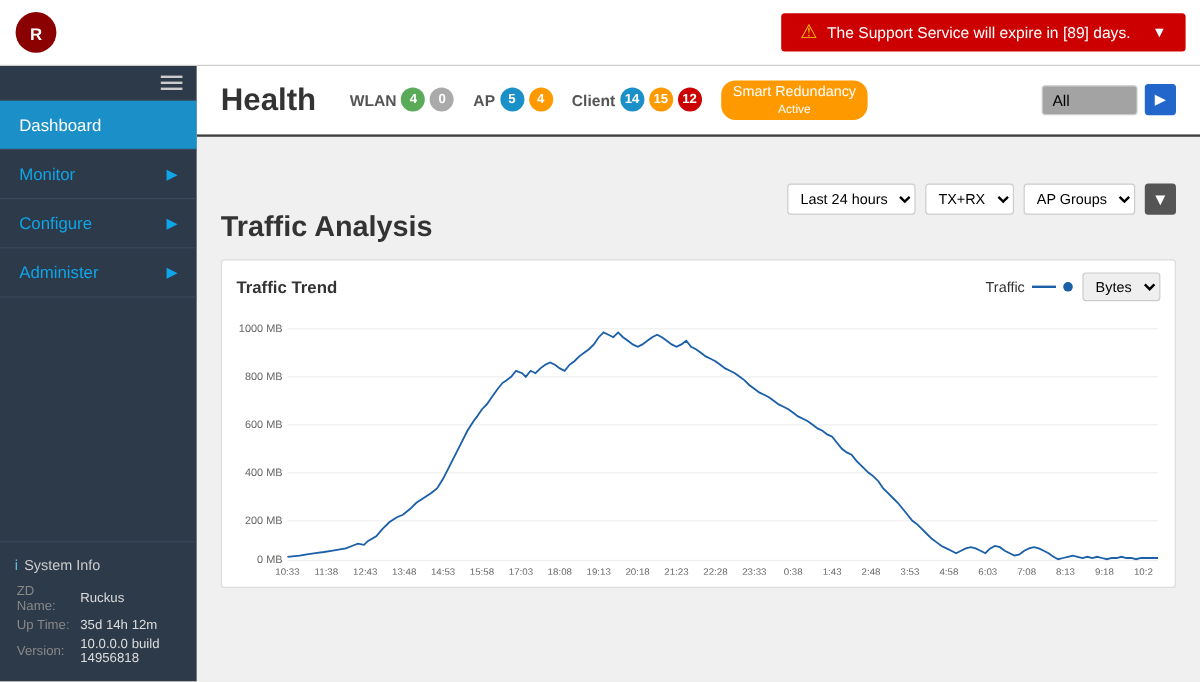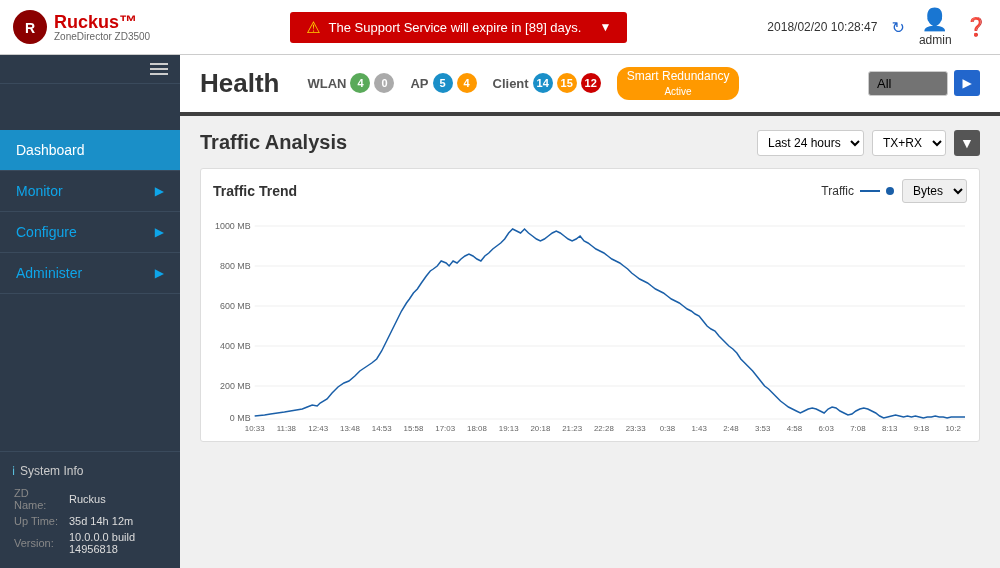--- a/index.html
+++ b/index.html
@@ -71,27 +71,26 @@
     .help-icon { font-size: 18px; color: #2266cc; cursor: pointer; }
 
     
     .main-layout {
       display: flex;
       height: calc(568px - 55px);
     }
 
     
     .sidebar {
-      width: 180px;
+      width: 164px;
       background: #2d3a4a;
       display: flex;
       flex-direction: column;
       color: #fff;
       flex-shrink: 0;
-      gap: 46px;
     }
     .sidebar-hamburger {
       padding: 8px 12px;
       display: flex;
       justify-content: flex-end;
       border-bottom: 1px solid #3a4a5c;
     }
     .hamburger-lines { display: flex; flex-direction: column; gap: 3px; cursor: pointer; }
     .hamburger-lines span { width: 18px; height: 2px; background: #ccc; display: block; }
 
@@ -133,21 +132,21 @@
       padding: 0;
     }
 
     
     .health-section {
       background: #fff;
       padding: 12px 20px;
       display: flex;
       align-items: center;
       gap: 20px;
-      border-bottom: 4px solid #404040;
+      border-bottom: 2px solid #404040;
       flex-wrap: wrap;
     }
     .health-title {
       font-size: 26px;
       font-weight: bold;
       color: #333;
       margin-right: 8px;
     }
     .health-stats {
       display: flex;
@@ -192,21 +191,21 @@
     .smart-redundancy .sr-sub { font-size: 10px; }
 
     .health-filter {
       display: flex;
       align-items: center;
       gap: 6px;
       margin-left: auto;
     }
     .select-box {
       border: 1px solid #ccc;
-      background: #737373;
+      background: #a3a3a3;
       padding: 4px 8px;
       border-radius: 3px;
       font-size: 13px;
       min-width: 80px;
       appearance: none;
       cursor: pointer;
     }
     .play-btn {
       background: #2266cc;
       color: #fff;
@@ -222,24 +221,25 @@
     .traffic-section {
       padding: 14px 20px;
     }
     .traffic-header {
       display: flex;
       align-items: center;
       gap: 12px;
       margin-bottom: 12px;
     }
     .traffic-title {
-      font-size: 20px;
+      font-size: 24px;
       font-weight: bold;
       color: #333;
       flex: 1;
+      margin-top: 48px;
     }
     .traffic-controls {
       display: flex;
       align-items: center;
       gap: 8px;
       margin-left: 12px;
     }
     .select-with-arrow {
       display: flex;
       align-items: center;
@@ -311,41 +311,28 @@
   </style>
 </head>
 <body>
 
 <div class="top-header">
   <div class="logo-area">
     <svg class="logo-icon" viewBox="0 0 36 36">
       <ellipse cx="18" cy="18" rx="17" ry="17" fill="#8B0000"></ellipse>
       <text x="18" y="24" text-anchor="middle" fill="white" font-size="14" font-weight="bold">R</text>
     </svg>
-    <div class="logo-text">
-      <span class="logo-name">Ruckus™</span>
-      <span class="logo-sub">ZoneDirector  ZD3500</span>
-    </div>
   </div>
 
   <div class="alert-banner">
     <span class="warn-icon">⚠</span>
     <span>The Support Service will expire in [89] days.</span>
     <span class="alert-dropdown-arrow">▼</span>
   </div>
 
-  <div class="header-right">
-    <span class="datetime">2018/02/20  10:28:47</span>
-    <span class="refresh-icon">↻</span>
-    <div class="admin-area">
-      <span class="admin-icon">👤</span>
-      <span>admin</span>
-    </div>
-    <span class="help-icon">❓</span>
-  </div>
 </div>
 
 <div class="main-layout">
 
   <div class="sidebar">
     <div class="sidebar-hamburger">
       <div class="hamburger-lines">
         <span></span>
           <span></span>
           <span></span>
@@ -436,20 +423,25 @@
         <span class="traffic-title">Traffic Analysis</span>
         <div class="traffic-controls">
           <div class="select-with-arrow">
             <select style="padding:4px 6px;border:none;outline:none;font-size:12px;background:transparent;cursor:pointer;">
               <option>Last 24 hours</option>
             </select>
           </div>
           <div class="select-with-arrow">
             <select style="padding:4px 6px;border:none;outline:none;font-size:12px;background:transparent;cursor:pointer;">
               <option>TX+RX</option>
+            </select>
+          </div>
+          <div class="select-with-arrow">
+            <select style="padding:4px 6px;border:none;outline:none;font-size:12px;background:transparent;cursor:pointer;">
+              <option>AP Groups</option>
             </select>
           </div>
           <button class="filter-btn">▼</button>
         </div>
       </div>
 
       <div class="chart-container">
         <div class="chart-header">
           <span class="chart-title">Traffic Trend</span>
           <div style="display:flex;align-items:center;gap:8px;">

